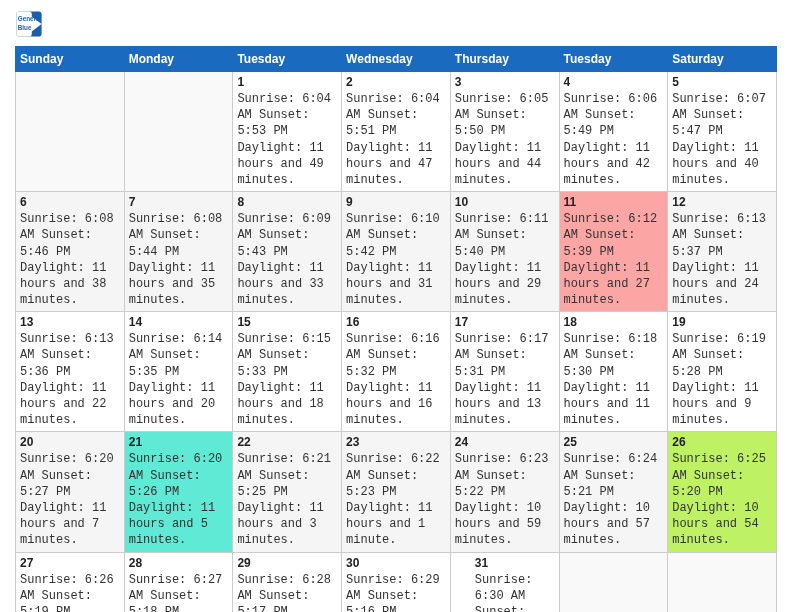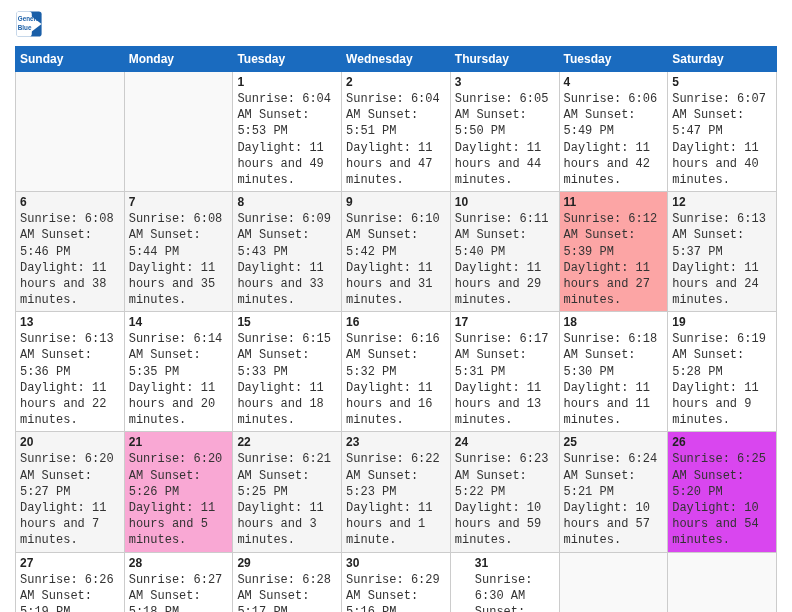--- a/index.html
+++ b/index.html
@@ -245,21 +245,21 @@
 Daylight: 11 hours and 9 minutes.</div>
           </td>
         </tr>
         <tr>
           <td style="background: rgb(245, 245, 245);">
             <span class="day-num">20</span>
             <div class="day-info">Sunrise: 6:20 AM
 Sunset: 5:27 PM
 Daylight: 11 hours and 7 minutes.</div>
           </td>
-          <td style="background: #f9a8d4;">
+          <td style="background: #5eead4;">
             <span class="day-num">21</span>
             <div class="day-info">Sunrise: 6:20 AM
 Sunset: 5:26 PM
 Daylight: 11 hours and 5 minutes.</div>
           </td>
           <td style="background: rgb(245, 245, 245);">
             <span class="day-num">22</span>
             <div class="day-info">Sunrise: 6:21 AM
 Sunset: 5:25 PM
 Daylight: 11 hours and 3 minutes.</div>
@@ -275,21 +275,21 @@
             <div class="day-info">Sunrise: 6:23 AM
 Sunset: 5:22 PM
 Daylight: 10 hours and 59 minutes.</div>
           </td>
           <td style="background: rgb(245, 245, 245);">
             <span class="day-num">25</span>
             <div class="day-info">Sunrise: 6:24 AM
 Sunset: 5:21 PM
 Daylight: 10 hours and 57 minutes.</div>
           </td>
-          <td style="background: #d946ef; margin-left: 18px;">
+          <td style="background: #bef264; margin-left: 18px;">
             <span class="day-num">26</span>
             <div class="day-info">Sunrise: 6:25 AM
 Sunset: 5:20 PM
 Daylight: 10 hours and 54 minutes.</div>
           </td>
         </tr>
         <tr>
           <td style="background: rgb(255, 255, 255);">
             <span class="day-num">27</span>
             <div class="day-info">Sunrise: 6:26 AM

